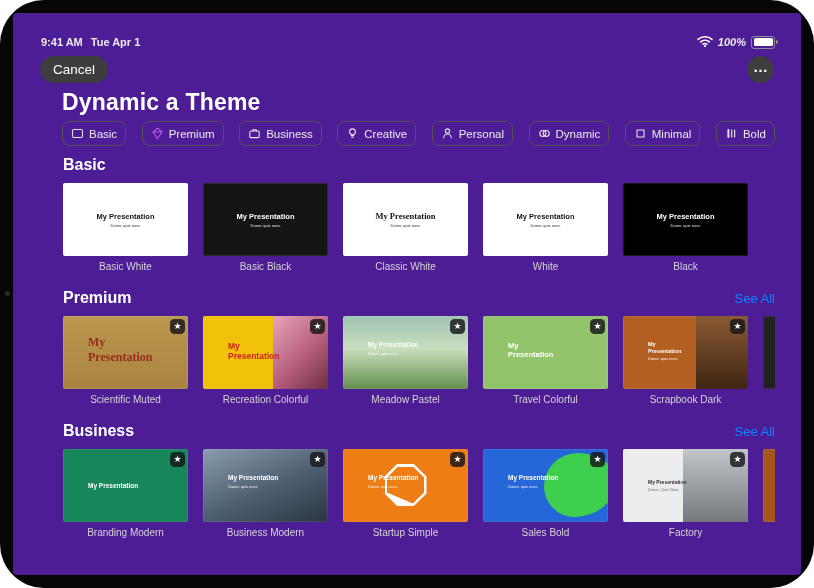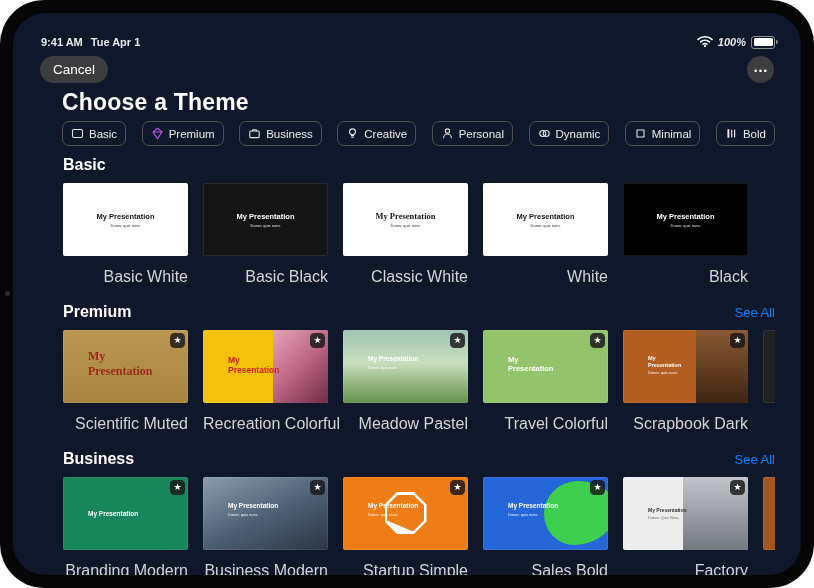--- a/index.html
+++ b/index.html
@@ -1,19 +1,19 @@
 <!DOCTYPE html>
 <html><head>
 <meta charset="utf-8">
 <style>
   html,body{margin:0;padding:0;background:#fff;}
   body{width:814px;height:588px;position:relative;font-family:"Liberation Sans","DejaVu Sans",sans-serif;-webkit-font-smoothing:antialiased;}
   .device{position:absolute;inset:0;background:#060607;border-radius:44px;}
   .camera-dot{position:absolute;left:5px;top:291px;width:5px;height:5px;border-radius:50%;background:#2b2b2e;}
-  .screen{position:absolute;inset:13px;background:#0f172a;border-radius:32px;overflow:hidden;color:#fff;}
+  .screen{position:absolute;inset:13px;background:#4c1d95;border-radius:4px;overflow:hidden;color:#fff;}
 
   
   .status-bar{position:absolute;top:22px;left:28px;right:26px;display:flex;justify-content:space-between;align-items:center;font-size:11px;font-weight:600;color:#ebebed;}
   .status-left{display:flex;gap:8px;}
   .status-right{display:flex;align-items:center;gap:5px;font-style:italic;}
   .batt{position:relative;width:22px;height:11px;border:1px solid #8e8e93;border-radius:3px;}
   .batt::before{content:"";position:absolute;inset:1.5px;background:#fff;border-radius:1.5px;}
   .batt::after{content:"";position:absolute;right:-4px;top:3px;width:2px;height:4px;background:#8e8e93;border-radius:0 2px 2px 0;}
 
   
@@ -30,21 +30,21 @@
   .chip-icon svg{display:block;}
 
   
   .content{position:absolute;top:143px;left:0;right:0;bottom:0;}
   .theme-section{margin-bottom:17px;padding-left:50px;}
   .sec-head{display:flex;justify-content:space-between;align-items:baseline;width:712px;margin-bottom:9px;}
   .sec-title{margin:0;font-size:16px;font-weight:700;}
   .see-all{color:#0a84ff;font-size:13px;text-decoration:none;cursor:pointer;}
   .row{display:flex;gap:15px;width:712px;overflow:hidden;}
   .theme-card{flex:0 0 auto;cursor:pointer;}
-  .theme-name{width:125px;margin-top:12px;font-size:16px;color:#d4d4d6;text-align:right;white-space:nowrap;}
+  .theme-name{width:125px;margin-top:5px;font-size:10px;color:#d4d4d6;text-align:center;white-space:nowrap;}
 
   .thumb{position:relative;width:125px;height:73px;border-radius:2px;overflow:hidden;box-shadow:inset 0 0 0 1px rgba(255,255,255,.09);}
   .pv{position:absolute;inset:0;z-index:2;padding:25px;display:flex;flex-direction:column;gap:2px;}
   .pv-title{font-weight:700;font-size:6.5px;line-height:1.2;}
   .pv-sub{font-size:4px;opacity:.9;}
   .deco{display:none;position:absolute;z-index:1;}
   .star-badge{position:absolute;z-index:3;top:3px;right:3px;width:15px;height:15px;background:rgba(22,22,24,.82);border-radius:4.5px;color:#fff;font-size:9px;line-height:15px;text-align:center;}
 
   
   .t-basic-white,.t-classic-white,.t-white{background:#fff;color:#141414;}
@@ -111,21 +111,21 @@
         <span>100%</span>
         <span class="batt"></span>
       </div>
     </div>
 
     <div class="nav-row">
       <button class="btn-cancel">Cancel</button>
       <button class="btn-more">…</button>
     </div>
 
-    <h1 class="page-title">Choose a Theme</h1>
+    <h1 class="page-title">Dynamic a Theme</h1>
 
     <div class="chips">
         <button class="chip">
           <span class="chip-icon">
             <svg width="13" height="13" viewBox="0 0 13 13">
               <rect x="1.5" y="2.5" width="10" height="8" rx="1.5" stroke="#e4e4e6" stroke-width="1.1" fill="none" stroke-linecap="round" stroke-linejoin="round"></rect>
             </svg>
           </span>
           <span class="chip-label">Basic</span>
         </button>

